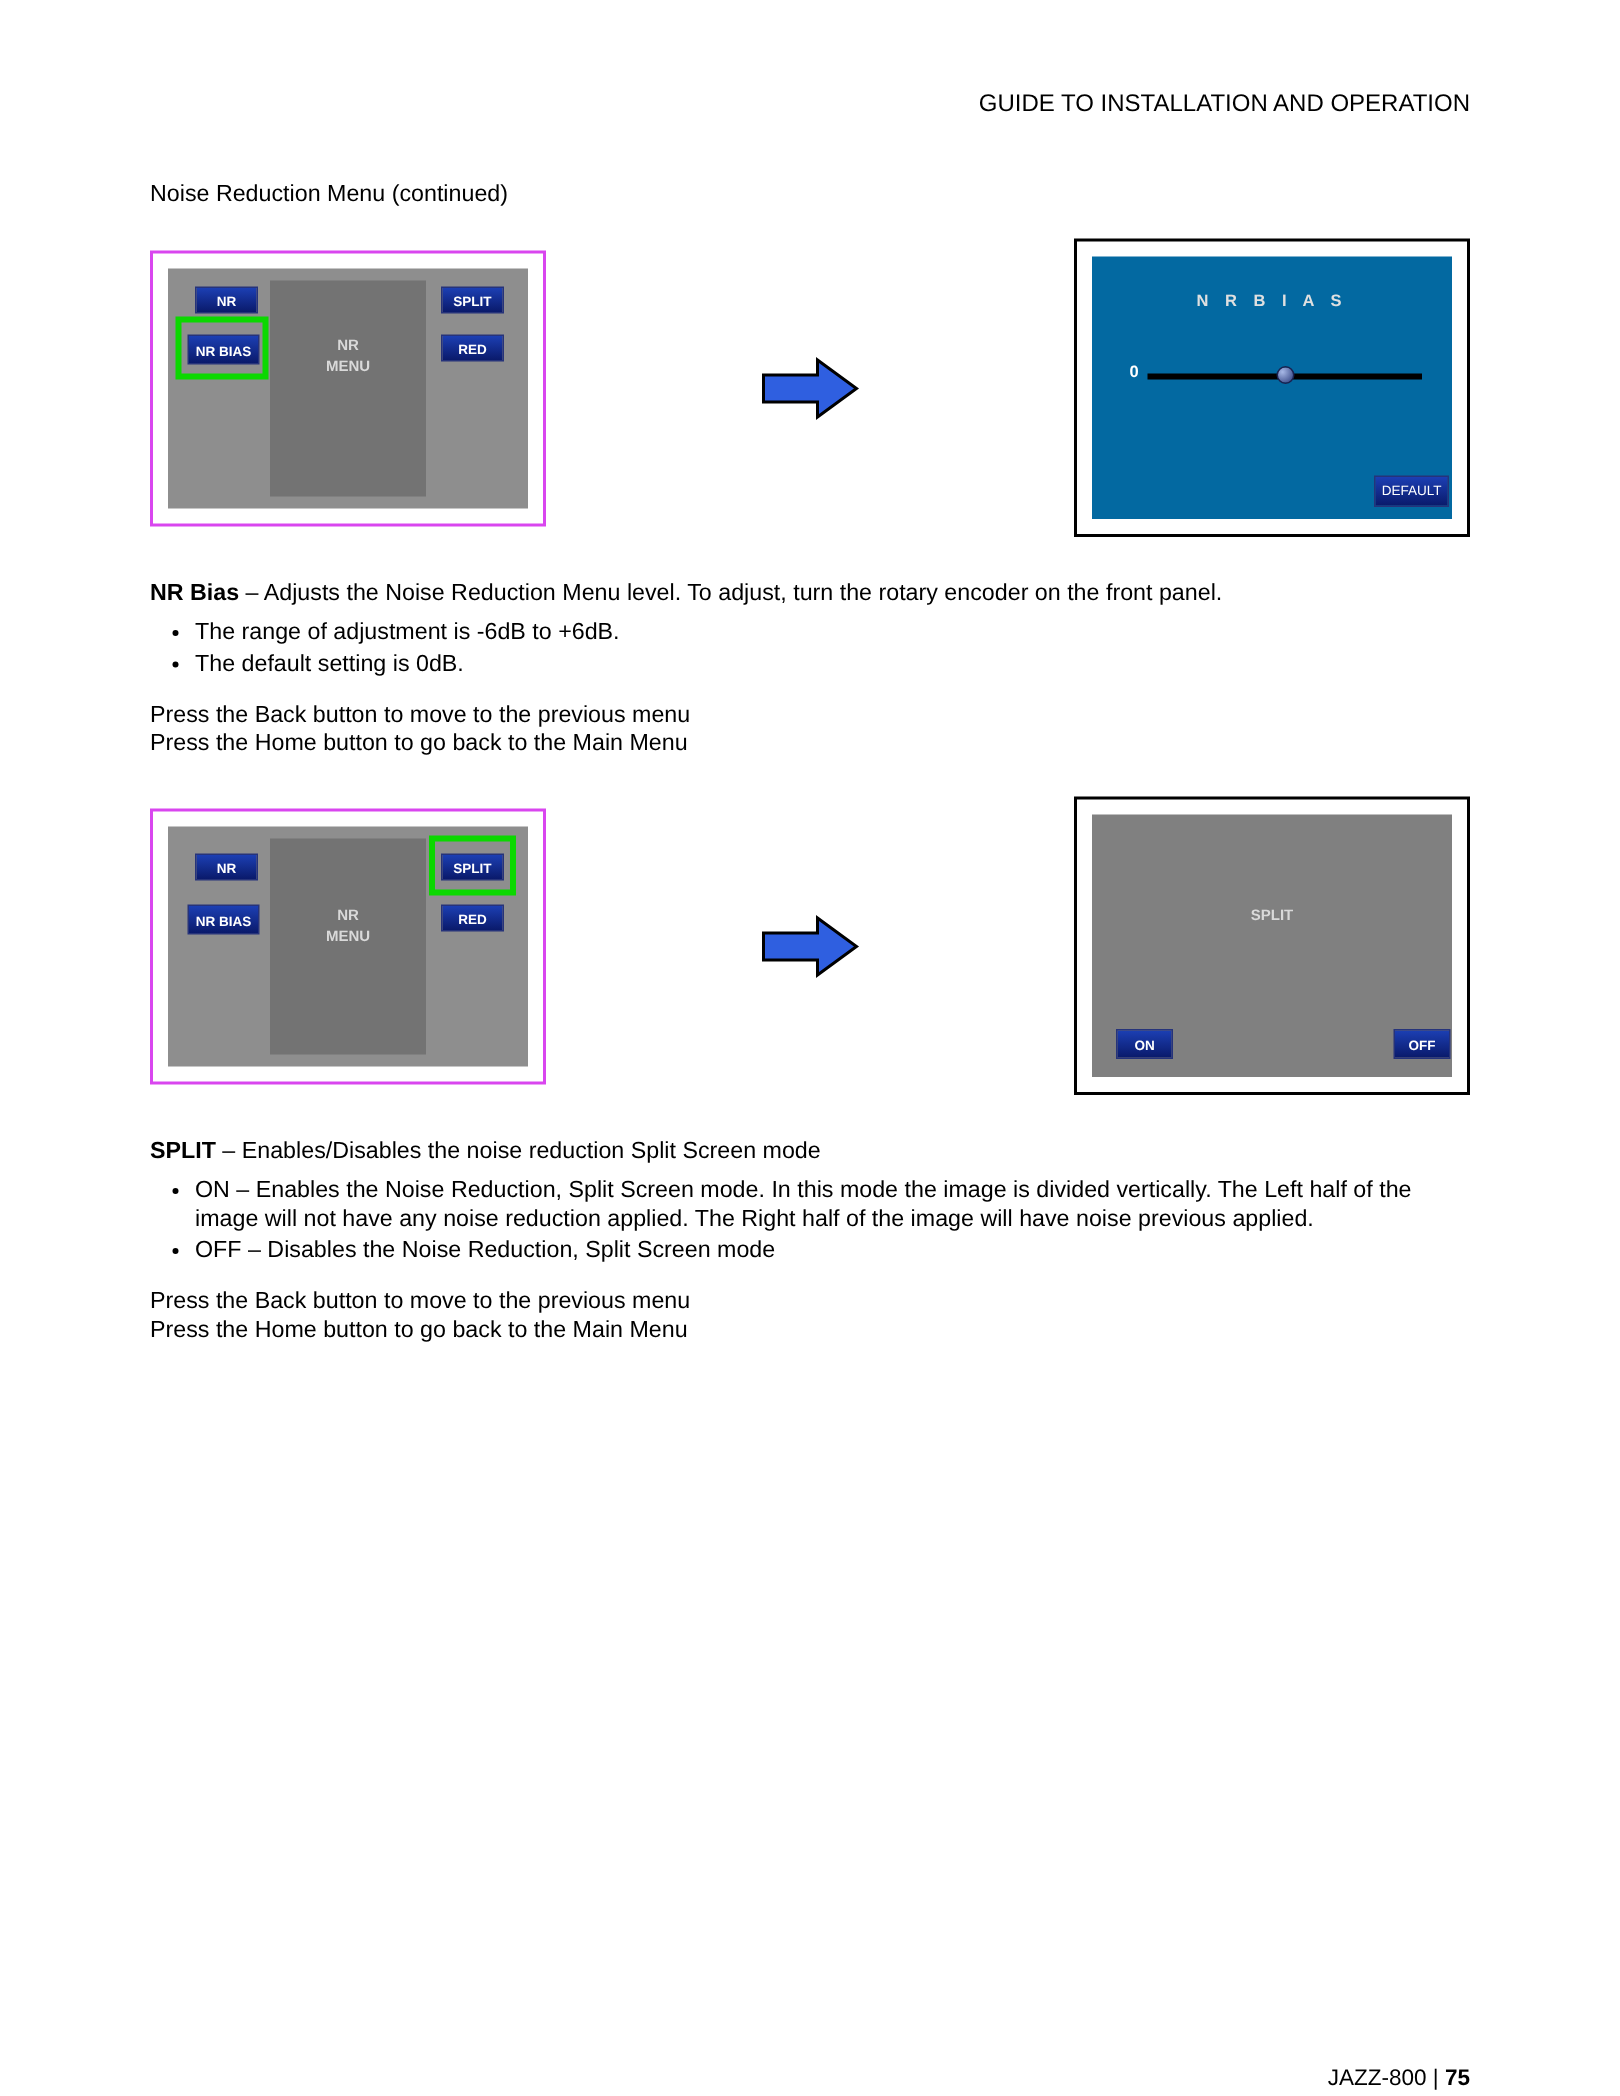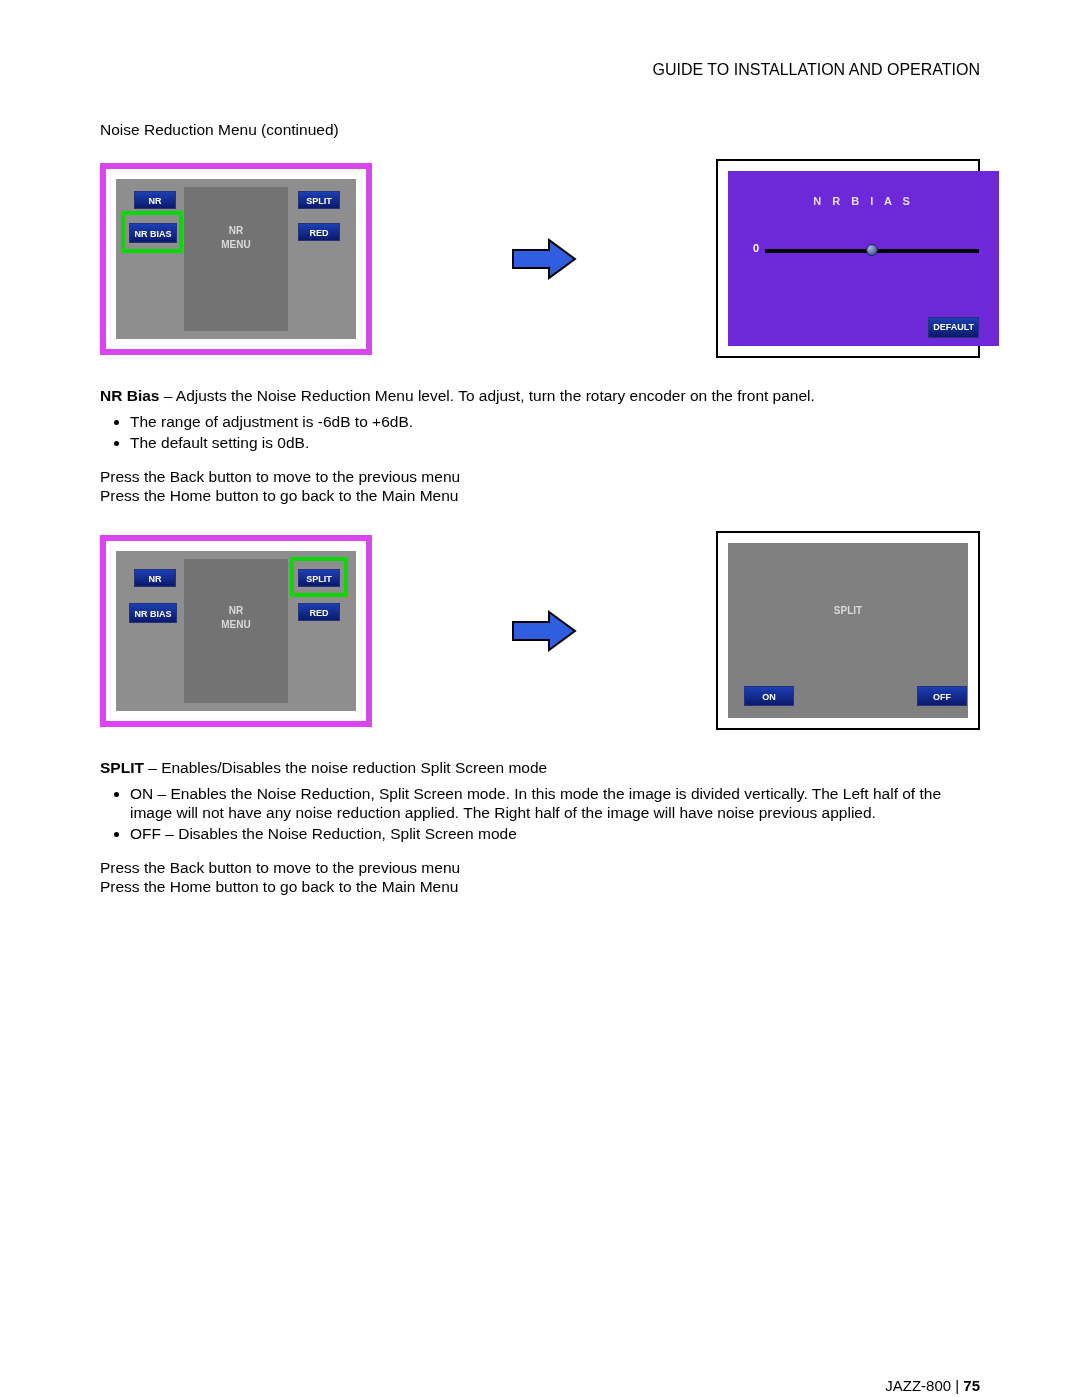--- a/index.html
+++ b/index.html
@@ -8,21 +8,21 @@
     font-size: 15.5px;
     color: #000;
     width: 1080px;
     background: #fff;
     padding: 60px 100px 40px 100px;
     line-height: 1.25;
   }
   .header-right { text-align: right; margin-bottom: 40px; font-size: 16px;}
   .section-title { font-weight: normal; margin-bottom: 20px; }
   .figure-row { display: flex; align-items: center; justify-content: space-between; margin-bottom: 28px; width: 100%; }
-  .panel { border: 6px solid #d946ef; background: #fff; padding: 10px; }
+  .panel { border: 2px solid #d946ef; background: #fff; padding: 10px; }
   .panel-inner {
     background: #8e8e8e;
     width: 240px;
     height: 160px;
     position: relative;
   }
   .sbtn {
     position: absolute;
     background: linear-gradient(#1c3fb3, #0a1a6b);
     color: #fff;
@@ -49,22 +49,22 @@
     border: 4px solid #0bd800;
     pointer-events: none;
   }
   .dark-panel {
     border: 2px solid #000;
     width: 264px;
     padding: 10px;
     background: #fff;
   }
   .dark-inner {
-    background: #6d28d9;
-    width: 271px;
+    background: #0369a1;
+    width: 240px;
     height: 175px;
     position: relative;
   }
   .dark-inner2 {
     background: #808080;
     width: 240px;
     height: 175px;
     position: relative;
   }
   .arrow-svg { flex: 0 0 70px; }
@@ -105,37 +105,37 @@
     position: absolute;
     left: 0; right: 0; top: 24px;
     text-align: center;
     color: #e0e0e0;
     letter-spacing: 4px;
     font-size: 11px;
     font-weight: bold;
   }
   .right-btn {
     position: absolute;
-    right: 20px;
+    right: 2px;
     bottom: 8px;
     background: linear-gradient(#1c3fb3, #0a1a6b);
     color: #fff;
     font-size: 9px;
-    font-weight: bold;
+    font-weight: normal;
     padding: 4px 4px;
     border: 1px solid #26337a;
   }
   .on-btn, .off-btn {
     position: absolute;
     bottom: 12px;
     background: linear-gradient(#1c3fb3, #0a1a6b);
     color: #fff;
     font-size: 9px;
     font-weight: bold;
-    width: 50px;
+    width: 38px;
     height: 20px;
     text-align: center;
     line-height: 20px;
     border: 1px solid #26337a;
   }
   .on-btn { left: 16px; }
   .off-btn { right: 1px; }
   .split-title {
     position: absolute;
     left: 0; right: 0; top: 62px;

